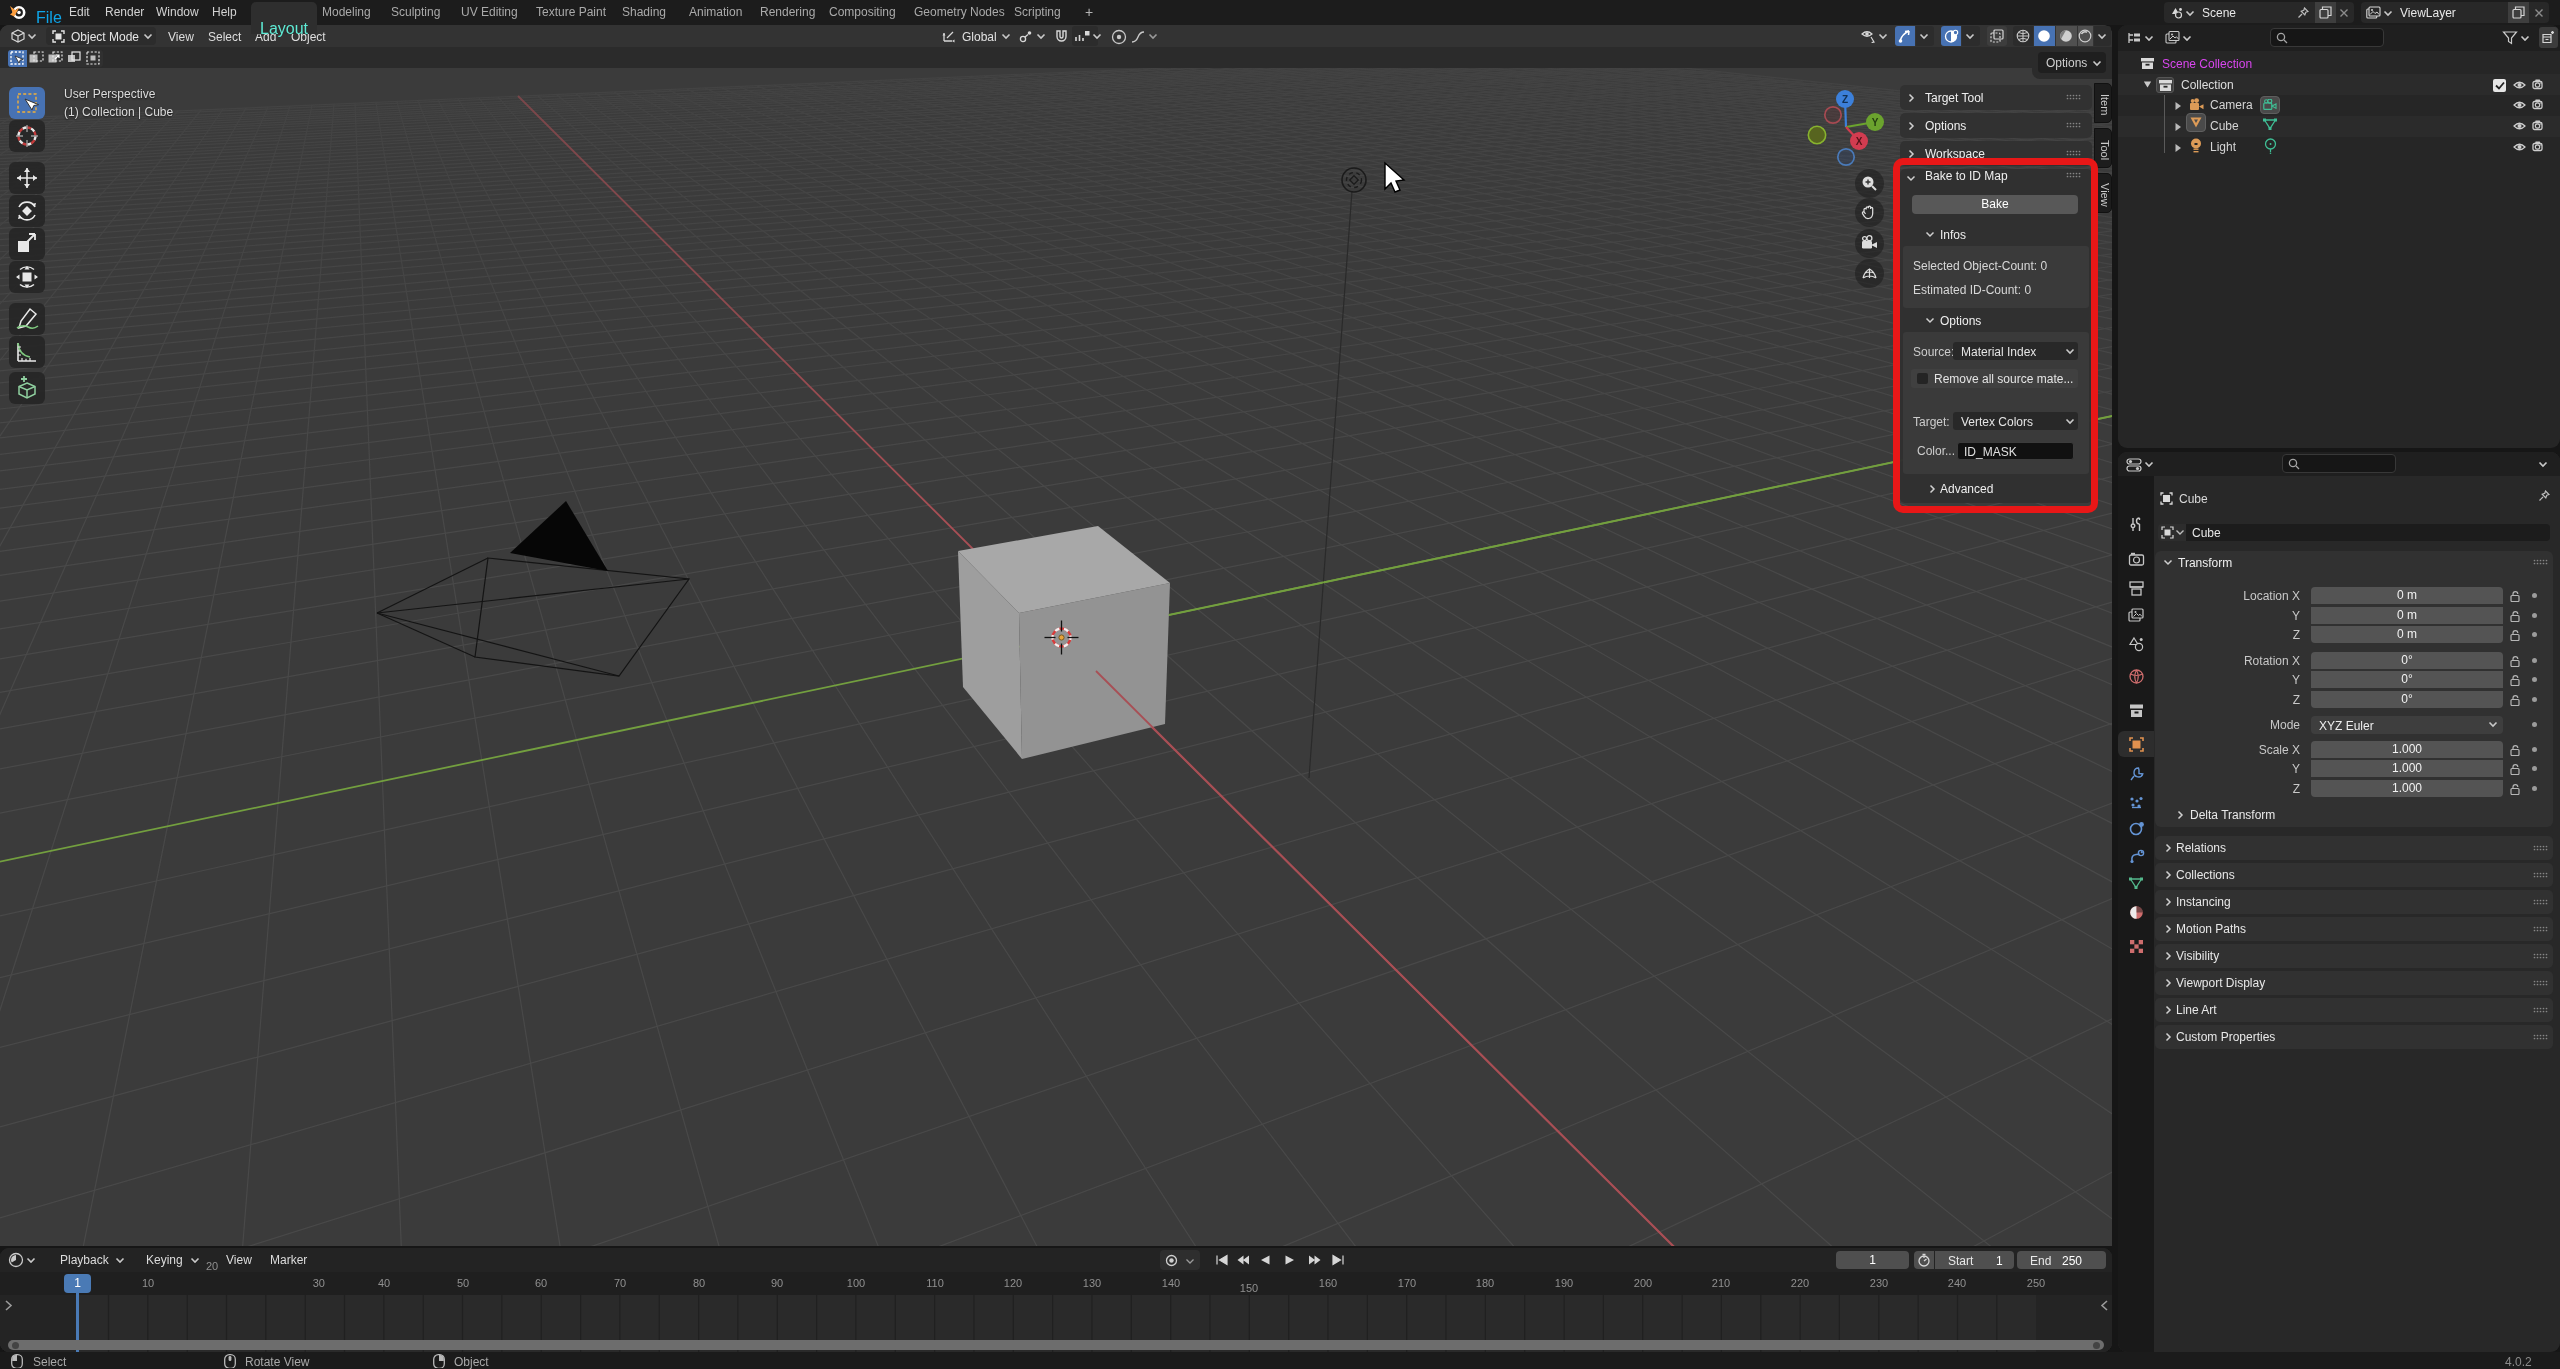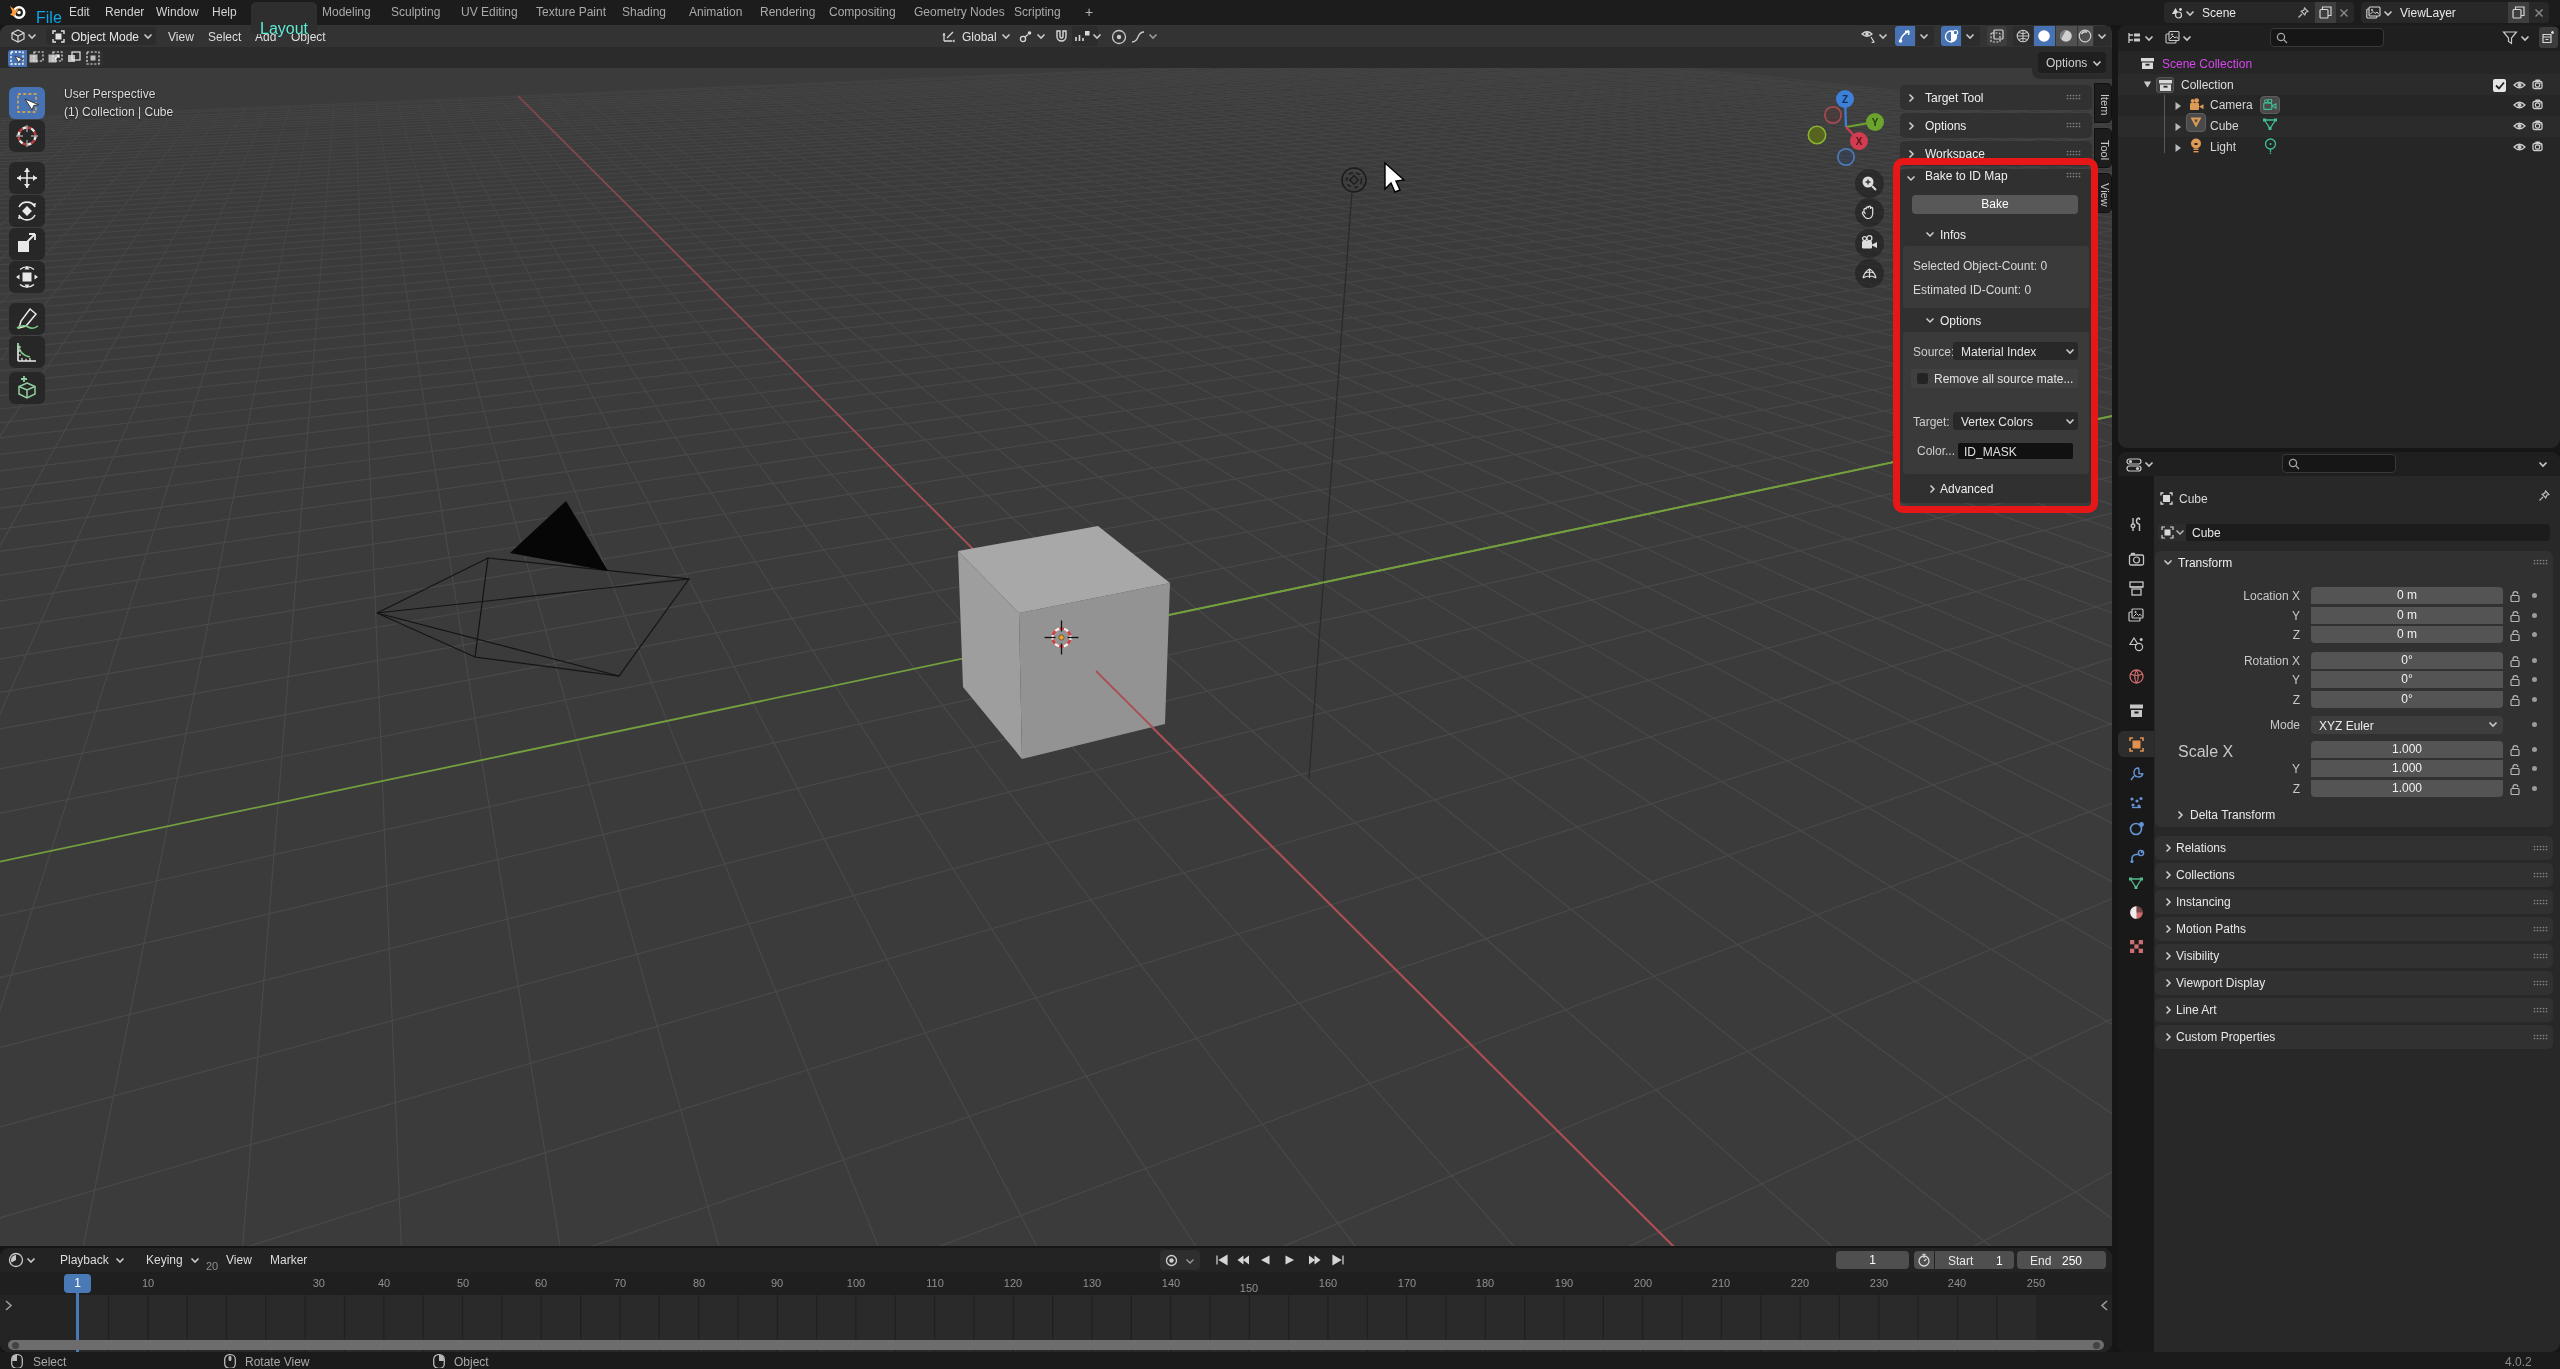--- a/index.html
+++ b/index.html
@@ -1045,21 +1045,21 @@
       <path d="M4 5.5 V4 a2.4 2.4 0 0 1 4.8 0" fill="none" stroke="#b5b5b5" stroke-width="1.2"></path>
     </svg>
     <div class="abs" style="left:414px;top:245px;width:5px;height:5px;border-radius:50%;background:#9b9b9b"></div>
     <div class="abs" style="left:60px;top:266px;width:122px;text-align:right;font-size:12px;color:#c8c8c8">Mode</div>
     <div class="abs" style="left:193px;top:264px;width:192px;height:18px;background:#3e3e3e;border-radius:4px"></div>
     <div class="abs" style="left:201px;top:267px;font-size:12px;color:#ededed">XYZ Euler</div>
     <svg class="abs" style="left:370px;top:268px" width="10" height="8" viewBox="0 0 10 8">
       <path d="M1.5 2.5 L5 6 L8.5 2.5" fill="none" stroke="#c9c9c9" stroke-width="1.6"></path>
     </svg>
     <div class="abs" style="left:414px;top:270px;width:5px;height:5px;border-radius:50%;background:#9b9b9b"></div>
-    <div class="abs" style="left:60px;top:291px;width:122px;text-align:left;font-size:16px;color:#c8c8c8">Scale X</div>
+    <div class="abs" style="left:60px;top:291px;width:122px;text-align:right;font-size:12px;color:#c8c8c8">Scale X</div>
     <div class="abs" style="left:193px;top:289px;width:192px;height:17px;background:#545454;border-radius:4px 4px 0px 0px;text-align:center;font-size:12px;color:#f2f2f2;line-height:17px">1.000</div>
     <svg class="abs" style="left:391px;top:292px" width="13" height="12" viewBox="0 0 13 12">
       <rect x="2" y="5.5" width="8" height="6" rx="1" fill="none" stroke="#b5b5b5" stroke-width="1.2"></rect>
       <path d="M4 5.5 V4 a2.4 2.4 0 0 1 4.8 0" fill="none" stroke="#b5b5b5" stroke-width="1.2"></path>
     </svg>
     <div class="abs" style="left:414px;top:295px;width:5px;height:5px;border-radius:50%;background:#9b9b9b"></div>
     <div class="abs" style="left:60px;top:310px;width:122px;text-align:right;font-size:12px;color:#c8c8c8">Y</div>
     <div class="abs" style="left:193px;top:308px;width:192px;height:17px;background:#545454;border-radius:0px 0px 0px 0px;text-align:center;font-size:12px;color:#f2f2f2;line-height:17px">1.000</div>
     <svg class="abs" style="left:391px;top:311px" width="13" height="12" viewBox="0 0 13 12">
       <rect x="2" y="5.5" width="8" height="6" rx="1" fill="none" stroke="#b5b5b5" stroke-width="1.2"></rect>

